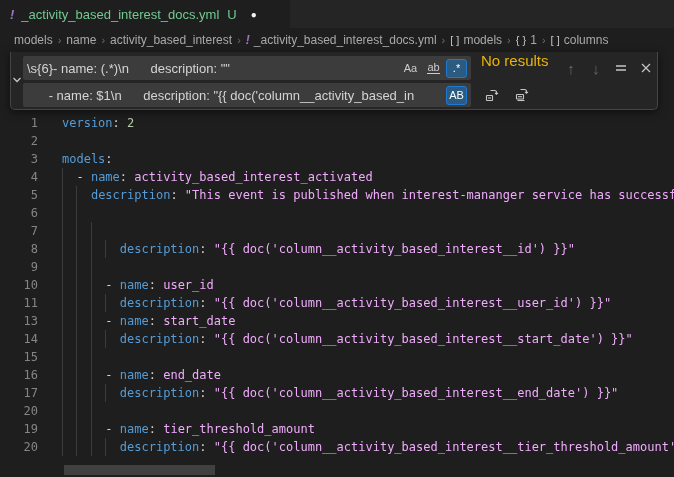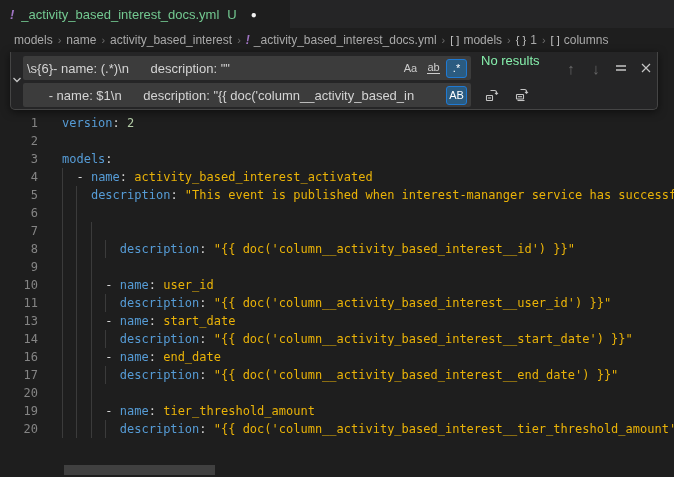--- a/index.html
+++ b/index.html
@@ -23,39 +23,39 @@
   .crumb-sep { color:#6e6e6e; margin:0 5px; font-size:11px; }
 
   
   .editor { position:absolute; top:52px; left:0; width:674px; height:425px; overflow:hidden; background:#1e1e1e; }
   .code-area { position:absolute; top:62px; left:0; width:674px; }
   .code-line { position:relative; height:18px; width:674px; overflow:hidden;
     font-family:"DejaVu Sans Mono","Liberation Mono",monospace; font-size:12px; line-height:18px; white-space:pre; }
   .line-num { position:absolute; left:0; top:0; width:38px; text-align:right; color:#858585; }
   .line-text { position:absolute; left:62px; top:0; }
   .guide { position:absolute; top:0; height:18px; width:1px; background:#3b3b3b; }
-  .k { color:#569cd6; } .p { color:#d4d4d4; } .s { color:#eab308; } .n { color:#b5cea8; } .w { color:#d4d4d4; }
+  .k { color:#569cd6; } .p { color:#d4d4d4; } .s { color:#f0abfc; } .n { color:#b5cea8; } .w { color:#d4d4d4; }
 
   .hscroll { position:absolute; left:64px; top:465px; width:151px; height:10px; background:rgba(121,121,121,0.38); z-index:3; }
 
   
   .find-widget { position:absolute; top:52px; left:10px; width:648px; height:58px; background:#252526;
     border:1px solid #454545; border-top:none; border-radius:0 0 5px 5px; box-shadow:0 2px 8px rgba(0,0,0,0.55);
     display:flex; padding:4px 4px 4px 0; z-index:10; }
   .toggle-col { width:20px; display:flex; align-items:center; justify-content:center; color:#c5c5c5; cursor:pointer; }
   .fw-rows { flex:1; display:flex; flex-direction:column; gap:3px; }
   .fw-row { display:flex; align-items:center; height:24px; }
   .fw-input { position:relative; width:448px; height:24px; background:#3c3c3c; border-radius:2px;
     display:flex; align-items:center; padding:0 4px; }
   .fw-txt { font-size:13px; color:#d4d4d4; white-space:pre; overflow:hidden; flex:1; }
   .opt { min-width:21px; height:19px; border:1px solid transparent; border-radius:3px; display:flex; align-items:center; justify-content:center;
     font-size:11px; color:#cccccc; margin-left:2px; cursor:pointer; padding:0 2px; }
   .opt.active { background:#2b5b80; border:1px solid #1f7ad4; color:#ffffff; }
   .opt .uln { border-bottom:1px solid #cccccc; line-height:11px; }
-  .no-results { color:#86efac; font-size:13px; margin:0 6px 16px 10px; width:70px; }
+  .no-results { color:#eab308; font-size:15px; margin:0 6px 16px 10px; width:70px; }
   .icon-btn { width:22px; height:22px; display:flex; align-items:center; justify-content:center; color:#c5c5c5;
     border-radius:4px; margin-left:3px; cursor:pointer; }
   .icon-btn.disabled { opacity:0.4; }
   .icon-btn svg { display:block; }
   .arrow-glyph { font-size:15px; color:#c5c5c5; }
 </style>
 </head>
 <body>
 
 <div class="tab-bar">
@@ -109,20 +109,21 @@
       <div class="code-line"><span class="guide" style="left: 62px;"></span><span class="line-num">4</span><span class="line-text"><span class="w">  </span><span class="p">- </span><span class="k">name</span><span class="p">:</span><span class="w"> </span><span class="s">activity_based_interest_activated</span></span></div>
       <div class="code-line"><span class="guide" style="left: 62px;"></span><span class="guide" style="left: 76.45px;"></span><span class="line-num">5</span><span class="line-text"><span class="w">    </span><span class="k">description</span><span class="p">:</span><span class="w"> </span><span class="s">"This event is published when interest-mananger service has successfully</span></span></div>
       <div class="code-line"><span class="guide" style="left: 62px;"></span><span class="guide" style="left: 76.45px;"></span><span class="line-num">6</span></div>
       <div class="code-line"><span class="guide" style="left: 62px;"></span><span class="guide" style="left: 76.45px;"></span><span class="guide" style="left: 90.9px;"></span><span class="line-num">7</span></div>
       <div class="code-line"><span class="guide" style="left: 62px;"></span><span class="guide" style="left: 76.45px;"></span><span class="guide" style="left: 90.9px;"></span><span class="guide" style="left: 105.35px;"></span><span class="line-num">8</span><span class="line-text"><span class="w">        </span><span class="k">description</span><span class="p">:</span><span class="w"> </span><span class="s">"{{ doc('column__activity_based_interest__id') }}"</span></span></div>
       <div class="code-line"><span class="guide" style="left: 62px;"></span><span class="guide" style="left: 76.45px;"></span><span class="guide" style="left: 90.9px;"></span><span class="line-num">9</span><span class="line-text"></span></div>
       <div class="code-line"><span class="guide" style="left: 62px;"></span><span class="guide" style="left: 76.45px;"></span><span class="guide" style="left: 90.9px;"></span><span class="line-num">10</span><span class="line-text"><span class="w">      </span><span class="p">- </span><span class="k">name</span><span class="p">:</span><span class="w"> </span><span class="s">user_id</span></span></div>
       <div class="code-line"><span class="guide" style="left: 62px;"></span><span class="guide" style="left: 76.45px;"></span><span class="guide" style="left: 90.9px;"></span><span class="guide" style="left: 105.35px;"></span><span class="line-num">11</span><span class="line-text"><span class="w">        </span><span class="k">description</span><span class="p">:</span><span class="w"> </span><span class="s">"{{ doc('column__activity_based_interest__user_id') }}"</span></span></div>
       <div class="code-line"><span class="guide" style="left: 62px;"></span><span class="guide" style="left: 76.45px;"></span><span class="guide" style="left: 90.9px;"></span><span class="line-num">13</span><span class="line-text"><span class="w">      </span><span class="p">- </span><span class="k">name</span><span class="p">:</span><span class="w"> </span><span class="s">start_date</span></span></div>
       <div class="code-line"><span class="guide" style="left: 62px;"></span><span class="guide" style="left: 76.45px;"></span><span class="guide" style="left: 90.9px;"></span><span class="guide" style="left: 105.35px;"></span><span class="line-num">14</span><span class="line-text"><span class="w">        </span><span class="k">description</span><span class="p">:</span><span class="w"> </span><span class="s">"{{ doc('column__activity_based_interest__start_date') }}"</span></span></div>
+      <div class="code-line"><span class="guide" style="left: 62px;"></span><span class="guide" style="left: 76.45px;"></span><span class="guide" style="left: 90.9px;"></span><span class="line-num">15</span><span class="line-text"></span></div>
       <div class="code-line"><span class="guide" style="left: 62px;"></span><span class="guide" style="left: 76.45px;"></span><span class="guide" style="left: 90.9px;"></span><span class="line-num">16</span><span class="line-text"><span class="w">      </span><span class="p">- </span><span class="k">name</span><span class="p">:</span><span class="w"> </span><span class="s">end_date</span></span></div>
       <div class="code-line"><span class="guide" style="left: 62px;"></span><span class="guide" style="left: 76.45px;"></span><span class="guide" style="left: 90.9px;"></span><span class="guide" style="left: 105.35px;"></span><span class="line-num">17</span><span class="line-text"><span class="w">        </span><span class="k">description</span><span class="p">:</span><span class="w"> </span><span class="s">"{{ doc('column__activity_based_interest__end_date') }}"</span></span></div>
       <div class="code-line"><span class="guide" style="left: 62px;"></span><span class="guide" style="left: 76.45px;"></span><span class="guide" style="left: 90.9px;"></span><span class="line-num">20</span><span class="line-text"></span></div>
       <div class="code-line"><span class="guide" style="left: 62px;"></span><span class="guide" style="left: 76.45px;"></span><span class="guide" style="left: 90.9px;"></span><span class="line-num">19</span><span class="line-text"><span class="w">      </span><span class="p">- </span><span class="k">name</span><span class="p">:</span><span class="w"> </span><span class="s">tier_threshold_amount</span></span></div>
       <div class="code-line"><span class="guide" style="left: 62px;"></span><span class="guide" style="left: 76.45px;"></span><span class="guide" style="left: 90.9px;"></span><span class="guide" style="left: 105.35px;"></span><span class="line-num">20</span><span class="line-text"><span class="w">        </span><span class="k">description</span><span class="p">:</span><span class="w"> </span><span class="s">"{{ doc('column__activity_based_interest__tier_threshold_amount') }}"</span></span></div>
     </div>
 </div>
 <div class="hscroll"></div>
 
 <div class="find-widget">

